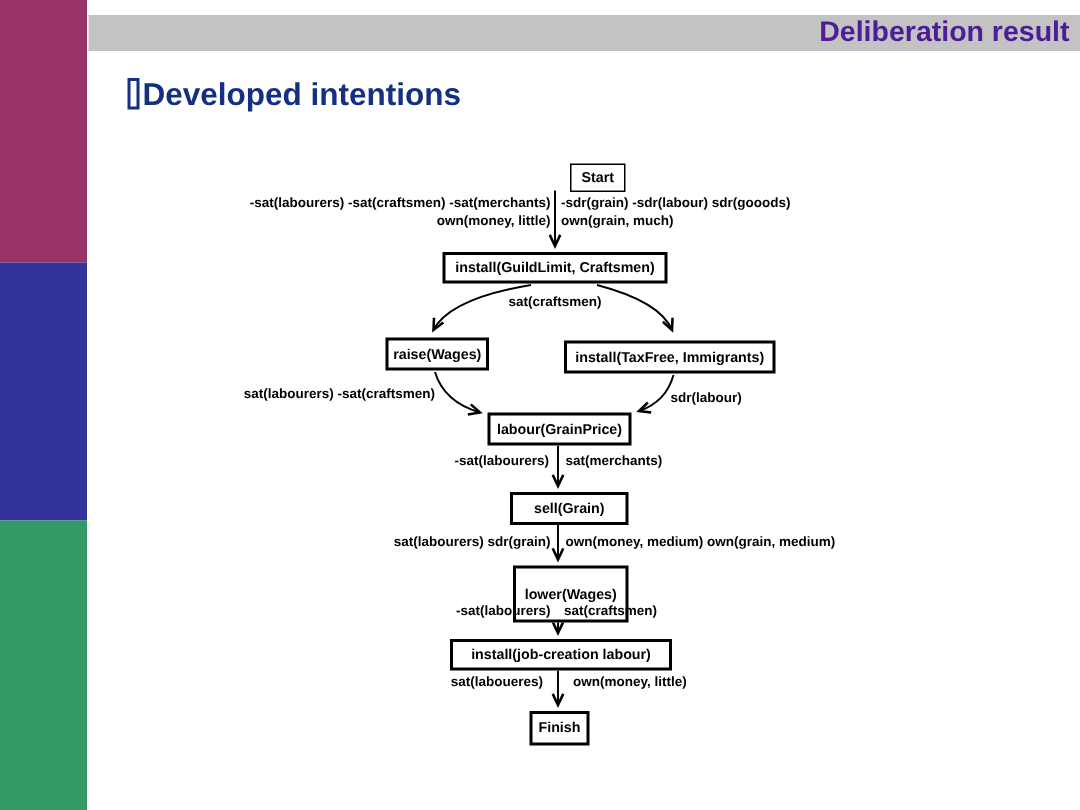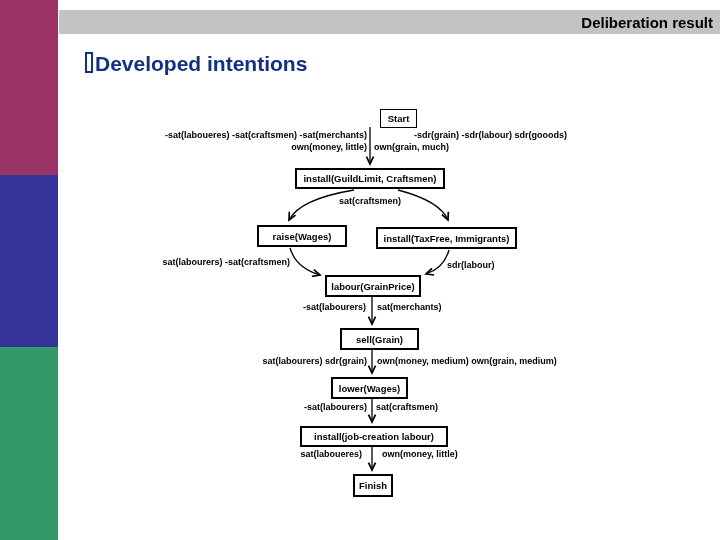--- a/index.html
+++ b/index.html
@@ -10,21 +10,21 @@
   
   .bar{position:absolute;left:0;width:58px;}
   .bar-maroon{top:0;height:175px;background:#993366;}
   .bar-blue{top:175px;height:172px;background:#333399;}
   .bar-green{top:347px;height:193px;background:#339966;}
 
   
   .header-bar{position:absolute;left:59px;right:0;top:10px;height:24px;
               background:#c3c3c3;display:flex;align-items:center;justify-content:flex-end;
               padding-right:7px;box-sizing:border-box;}
-  .header-title{color:#000000;font-weight:bold;font-size:15px;letter-spacing:0;}
+  .header-title{color:#4c1d95;font-weight:bold;font-size:19px;letter-spacing:0;}
 
   
   .heading{position:absolute;left:85px;top:52px;color:#143082;font-weight:bold;
            font-size:21px;display:flex;}
   .bullet-box{display:inline-block;width:8px;height:21px;border:2px solid #143082;
               margin-right:2px;box-sizing:border-box;}
 
   
   .diagram{position:absolute;inset:0;}
   .diagram svg{position:absolute;left:0;top:0;}
@@ -71,30 +71,30 @@
 
       <path d="M354,190 Q300,199 289,220" fill="none" stroke="#000" stroke-width="1.3" marker-end="url(#ah)"></path>
       <path d="M398,190 Q440,201 448,220" fill="none" stroke="#000" stroke-width="1.3" marker-end="url(#ah)"></path>
 
       <path d="M290,248 Q296,268 320,275" fill="none" stroke="#000" stroke-width="1.3" marker-end="url(#ah)"></path>
       <path d="M449,250 Q444,268 426,274" fill="none" stroke="#000" stroke-width="1.3" marker-end="url(#ah)"></path>
     </svg>
 
     <div class="node node-thin" style="left:352px;top:109px;width:37px;height:19px;margin-left:28px;">Start</div>
     <div class="node" style="left:295px;top:168px;width:150px;height:21px;">install(GuildLimit, Craftsmen)</div>
-    <div class="node" style="left:257px;top:225px;width:90px;height:22px;">raise(Wages)</div>
+    <div class="node" style="left:257px;top:225px;width:69px;height:22px;">raise(Wages)</div>
     <div class="node" style="left:376px;top:227px;width:141px;height:22px;">install(TaxFree, Immigrants)</div>
     <div class="node" style="left:325px;top:275px;width:96px;height:22px;">labour(GrainPrice)</div>
     <div class="node" style="left:340px;top:328px;width:79px;height:22px;">sell(Grain)</div>
-    <div class="node" style="left:331px;top:377px;width:77px;height:22px;">lower(Wages)</div>
+    <div class="node" style="left:342px;top:377px;width:77px;height:38px;">lower(Wages)</div>
     <div class="node" style="left:300px;top:426px;width:148px;height:21px;">install(job-creation labour)</div>
     <div class="node" style="left:353px;top:474px;width:40px;height:23px;">Finish</div>
 
-    <span class="lbl" style="right:353px;top:130px;">-sat(laboueres) -sat(craftsmen) -sat(merchants)</span>
-    <span class="lbl" style="left:374px;top:130px;margin-left:40px;">-sdr(grain) -sdr(labour) sdr(gooods)</span>
+    <span class="lbl" style="right:353px;top:130px;">-sat(labourers) -sat(craftsmen) -sat(merchants)</span>
+    <span class="lbl" style="left:374px;top:130px;">-sdr(grain) -sdr(labour) sdr(gooods)</span>
     <span class="lbl" style="right:353px;top:142px;">own(money, little)</span>
     <span class="lbl" style="left:374px;top:142px;">own(grain, much)</span>
 
     <span class="lbl lbl-c" style="left:300px;top:196px;width:140px;">sat(craftsmen)</span>
 
     <span class="lbl" style="right:430px;top:257px;">sat(labourers) -sat(craftsmen)</span>
     <span class="lbl" style="left:447px;top:260px;">sdr(labour)</span>
 
     <span class="lbl" style="right:354px;top:302px;">-sat(labourers)</span>
     <span class="lbl" style="left:377px;top:302px;">sat(merchants)</span>

